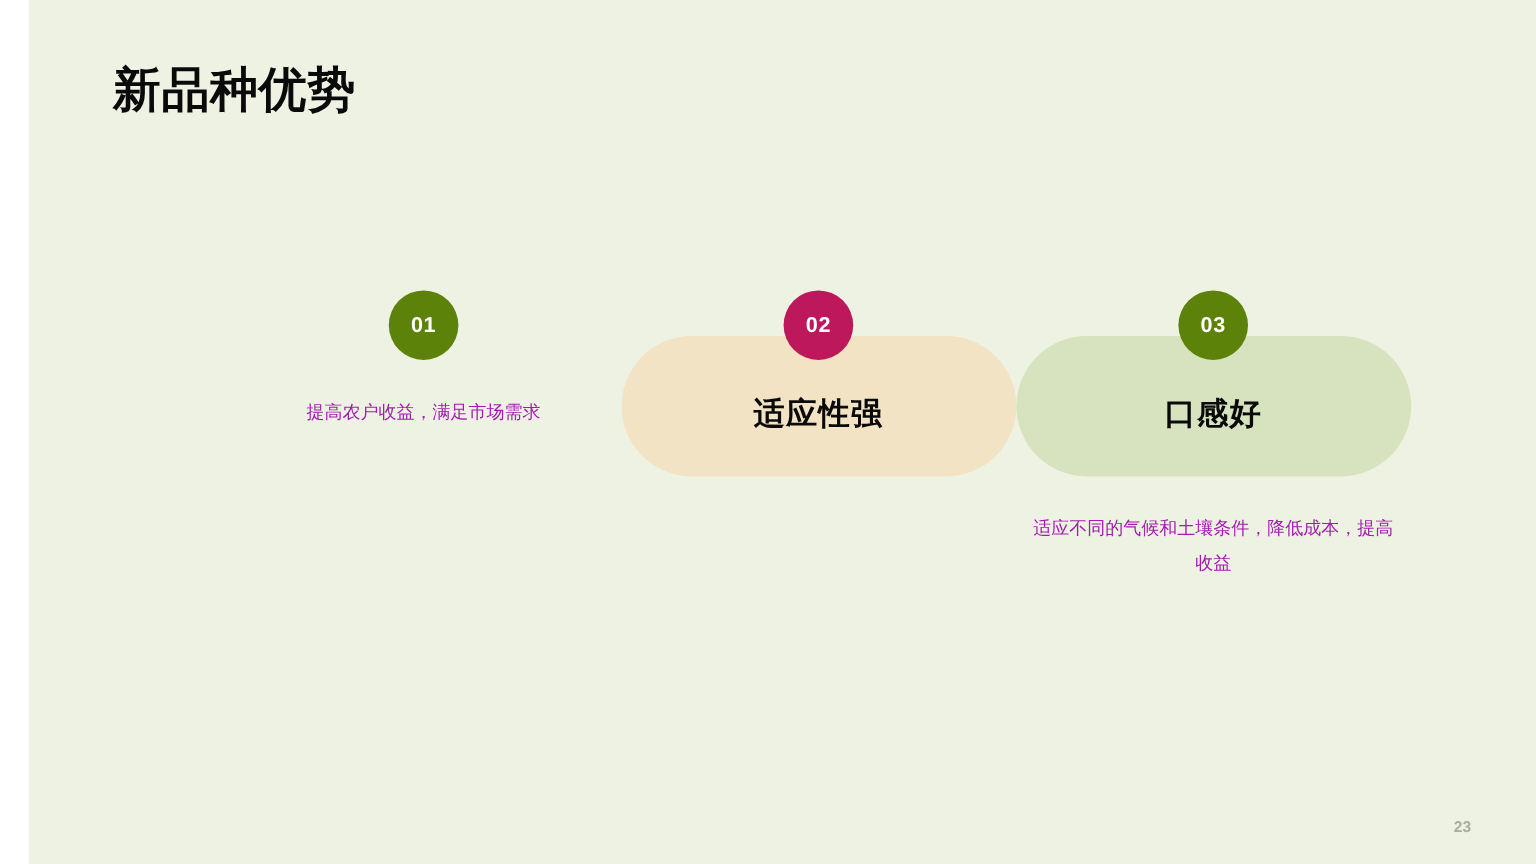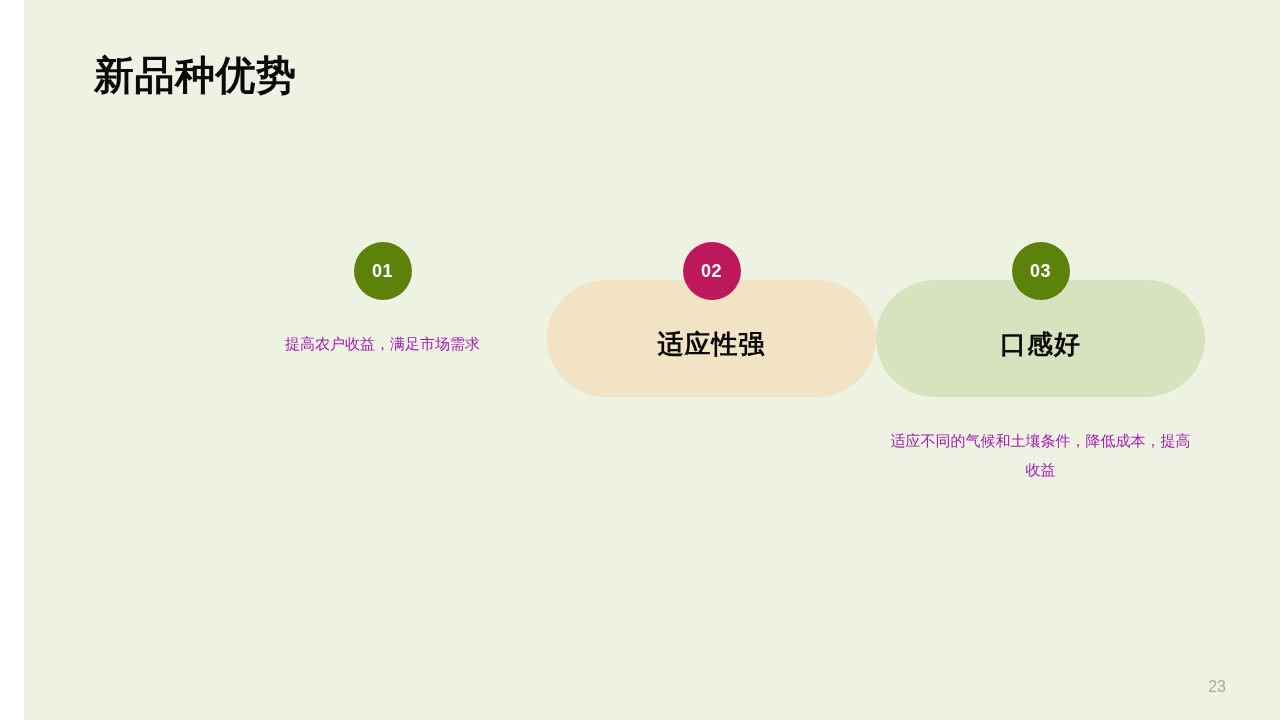--- a/index.html
+++ b/index.html
@@ -26,25 +26,25 @@
     top: 52px;
     font-size: 40px;
     font-weight: bold;
     color: #0a0a0a;
     letter-spacing: 0.5px;
     line-height: 1.15;
     white-space: nowrap;
   }
   .cards-row {
     position: absolute;
-    left: 99px;
+    left: 117px;
     top: 242px;
     width: 1082px;
     display: flex;
-    justify-content: flex-end;
+    justify-content: center;
   }
   .card {
     position: relative;
     width: 329px;
     display: flex;
     flex-direction: column;
     align-items: center;
   }
   .badge {
     position: relative;
@@ -90,22 +90,23 @@
     text-align: center;
     font-size: 15px;
     line-height: 29px;
     color: #a21caf;
     font-family: Liberation Serif, serif;
   }
   .page-number {
     position: absolute;
     right: 78px;
     bottom: 24px;
-    font-size: 16px;
+    font-size: 13px;
     color: #a8aca0;
+    font-weight: bold;
   }
 </style>
 </head>
 <body>
 
 <div class="slide">
 
   <div class="slide-title">新品种优势</div>
 
   <div class="cards-row">

